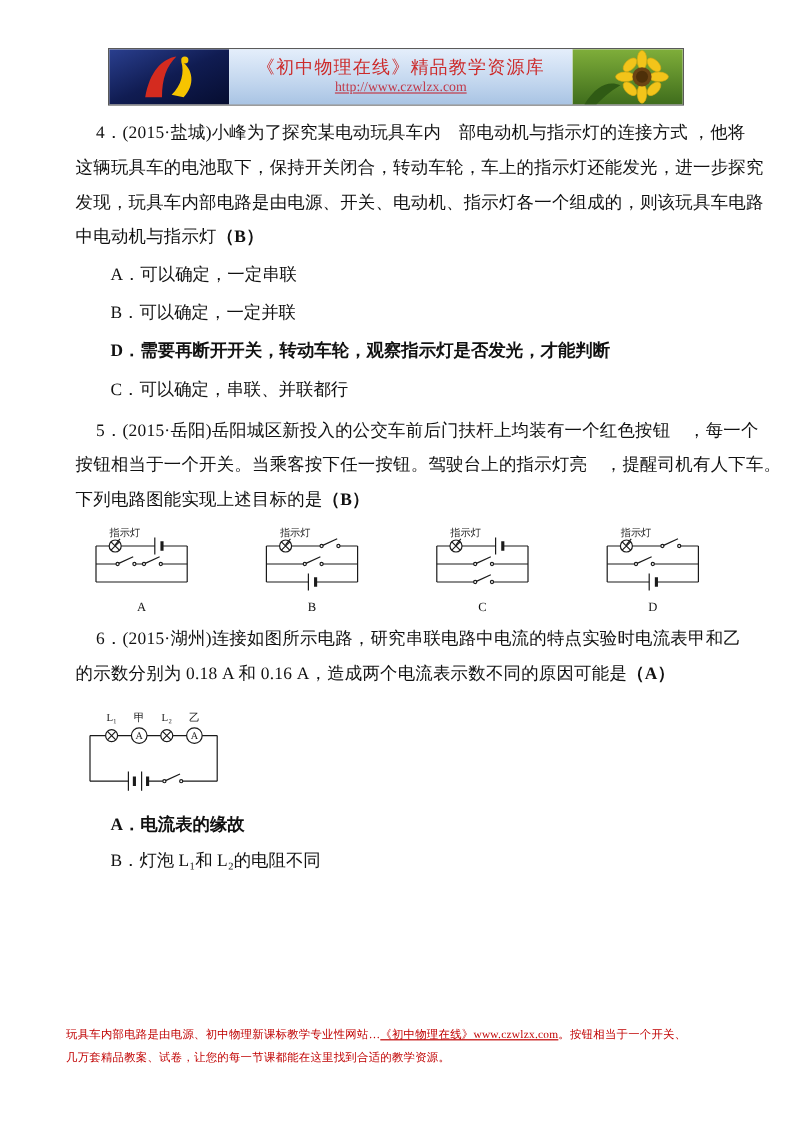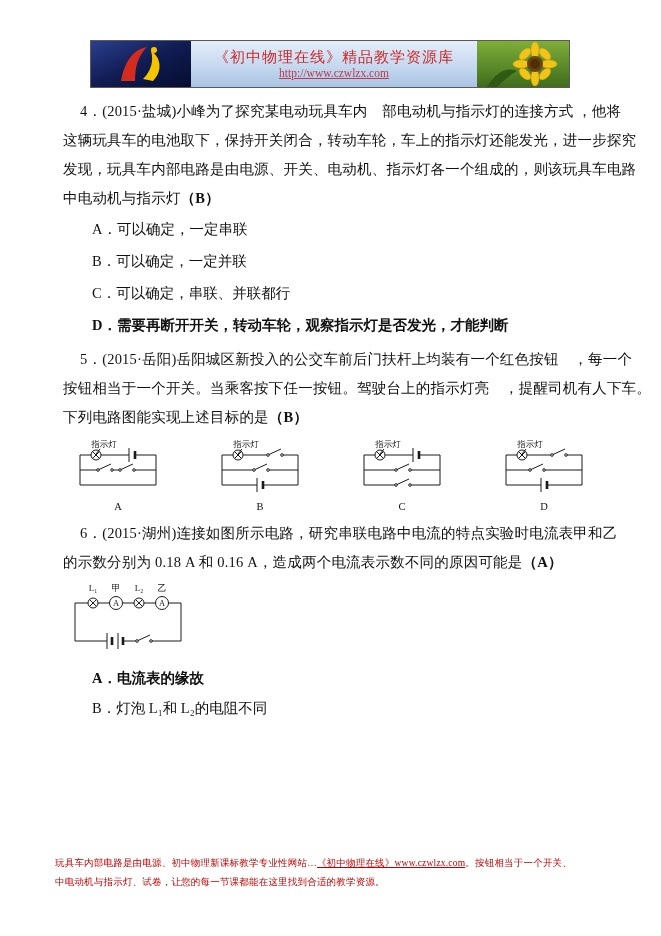--- a/index.html
+++ b/index.html
@@ -41,21 +41,21 @@
   .ckt-grid{margin-top:6px;display:flex;flex-wrap:wrap;justify-content:center;column-gap:46px;row-gap:2px;width:100%;}
   .ckt-cell{display:flex;flex-direction:column;align-items:center;}
   .ckt-letter{font-size:10.5px;line-height:13px;color:#111;}
   svg.ckt{display:block;}
   svg.ckt *{vector-effect:non-scaling-stroke;}
   .wire{stroke:#1a1a1a;stroke-width:1;fill:none;}
   .thick{stroke:#1a1a1a;stroke-width:2.6;fill:none;}
   .node{fill:#ffffff;stroke:#1a1a1a;stroke-width:1;}
   .ckt-text{font-family:"Liberation Serif","DejaVu Serif",serif;font-size:8.5px;fill:#1a1a1a;}
   .ckt-text-lg{font-family:"Liberation Serif","DejaVu Serif",serif;font-size:9px;fill:#1a1a1a;}
-  .q6fig{margin-top:2px;text-align:left;}
+  .q6fig{margin-top:12px;text-align:left;}
   
   .footer{
     position:absolute;left:55px;right:48px;bottom:44px;
     color:#c00000;font-size:9.5px;line-height:19px;letter-spacing:0.2px;
   }
   .footer .link{text-decoration:underline;cursor:pointer;}
 </style>
 </head>
 <body>
 
@@ -110,22 +110,22 @@
   </div>
 
   <div class="content">
 
     <div class="ln indent">4．(2015·盐城)小峰为了探究某电动玩具车内　部电动机与指示灯的连接方式 ，他将</div>
     <div class="ln">这辆玩具车的电池取下，保持开关闭合，转动车轮，车上的指示灯还能发光，进一步探究</div>
     <div class="ln">发现，玩具车内部电路是由电源、开关、电动机、指示灯各一个组成的，则该玩具车电路</div>
     <div class="ln"><span>中电动机与指示灯</span><b class="ans">（B）</b></div>
     <div class="opt">A．可以确定，一定串联</div>
     <div class="opt">B．可以确定，一定并联</div>
+    <div class="opt bold">D．需要再断开开关，转动车轮，观察指示灯是否发光，才能判断</div>
     <div class="opt">C．可以确定，串联、并联都行</div>
-    <div class="opt bold">D．需要再断开开关，转动车轮，观察指示灯是否发光，才能判断</div>
 
     <div class="ln indent" style="margin-top:4px;">5．(2015·岳阳)岳阳城区新投入的公交车前后门扶杆上均装有一个红色按钮　，每一个</div>
     <div class="ln">按钮相当于一个开关。当乘客按下任一按钮。驾驶台上的指示灯亮　，提醒司机有人下车。</div>
     <div class="ln"><span>下列电路图能实现上述目标的是</span><b class="ans">（B）</b></div>
 
     <div class="ckt-grid">
 
       <div class="ckt-cell">
         <svg class="ckt" width="96" height="62" viewBox="0 0 96 62">
           <text class="ckt-text" x="34" y="9" text-anchor="middle">指示灯</text>
@@ -286,16 +286,16 @@
       </svg>
     </div>
 
     <div class="opt bold" style="margin-top:4px;line-height:30px;">A．电流表的缘故</div>
     <div class="opt" style="line-height:30px;">B．灯泡 L₁和 L₂的电阻不同</div>
 
   </div>
 
   <div class="footer">
     <div><span>玩具车内部电路是由电源、初中物理新课标教学专业性网站…</span><span class="link">《初中物理在线》www.czwlzx.com</span><span>。按钮相当于一个开关、</span></div>
-    <div>中电动机与指示灯、试卷，让您的每一节课都能在这里找到合适的教学资源。</div>
+    <div>几万套精品教案、试卷，让您的每一节课都能在这里找到合适的教学资源。</div>
   </div>
 
 </div>
 
 </body></html>

